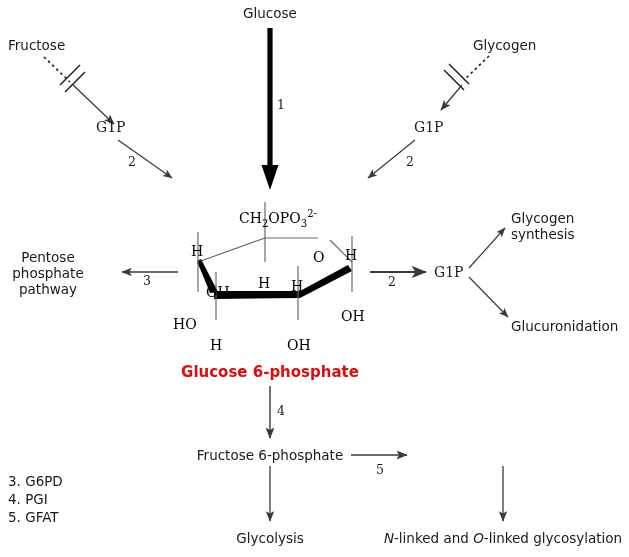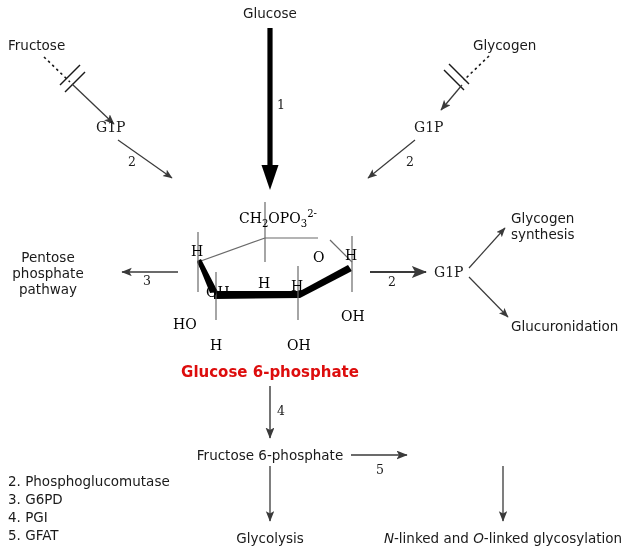--- a/index.html
+++ b/index.html
@@ -225,19 +225,18 @@
   <div class="num" style="left:376px; top:463px;">5</div>
 
 
   <div class="lbl ctr" style="left:270px; top:530px;">Glycolysis</div>
 
   <div class="lbl ctr" style="left:503px; top:530px;">
     <span class="ital">N</span><span>-linked and </span><span class="ital">O</span><span>-linked glycosylation</span>
   </div>
 
   <div class="legend" style="left:8px; top:472px;">
-    <div>2. Phosphoglucomutase</div>
     <div>3. G6PD</div>
     <div>4. PGI</div>
     <div>5. GFAT</div>
   </div>
 
 </div>
 
 </body></html>

